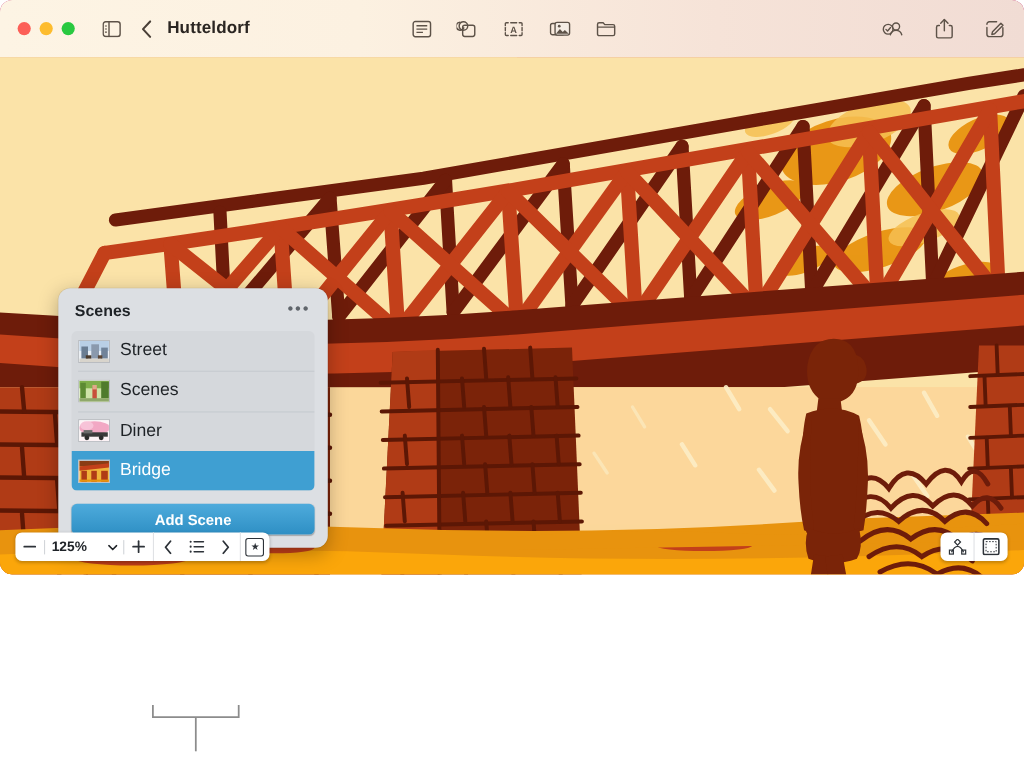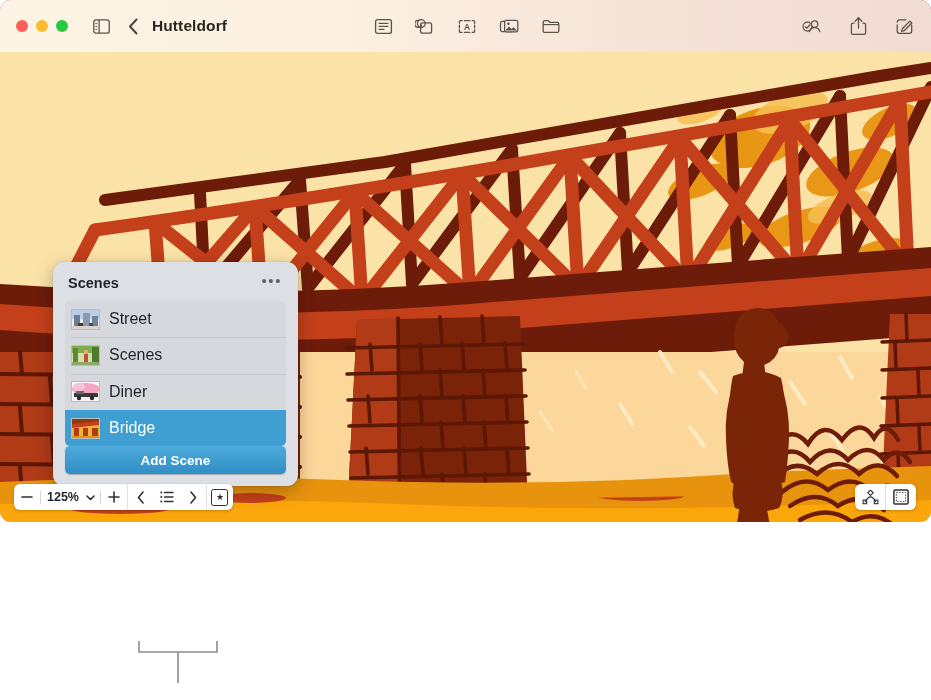--- a/index.html
+++ b/index.html
@@ -132,20 +132,21 @@
     margin-right: 9px;
     flex: none;
     overflow: hidden;
     position: relative;
   }
   .thumb svg { display: block; }
   .scene-name { font-size: 16px; color: #1e2226; }
   .scene-row.selected .scene-name { color: #ffffff; }
 
   .add-scene {
+    margin-top: 12px;
     height: 28px;
     border-radius: 5px;
     background: linear-gradient(to bottom, #4eabdc 0%, #2e8fc4 100%);
     color: #ffffff;
     font-size: 13.5px;
     font-weight: bold;
     display: flex; align-items: center; justify-content: center;
     box-shadow: 0 0.5px 1px rgba(0,0,0,0.25);
     border: none;
     font-family: inherit;
@@ -166,21 +167,21 @@
     font-size: 12.5px;
     color: #2a2e33;
   }
   .zb-btn {
     width: 26px; height: 26px;
     display: flex; align-items: center; justify-content: center;
     color: #2d3238;
   }
   .zb-sep { width: 1px; height: 13px; background: #d2d5d9; }
   .zb-pct {
-    display: flex; align-items: center; gap: 7px;
+    display: flex; align-items: center; gap: 19px;
     padding: 0 5px 0 6px;
     font-size: 12.5px; font-weight: bold;
     color: #1f2328;
   }
   .zb-divider { width: 1px; height: 26px; background: #e0e2e5; }
   .zb-star {
     width: 17px; height: 17px;
     border: 1.3px solid #2d3238;
     border-radius: 2.5px;
     display: flex; align-items: center; justify-content: center;

